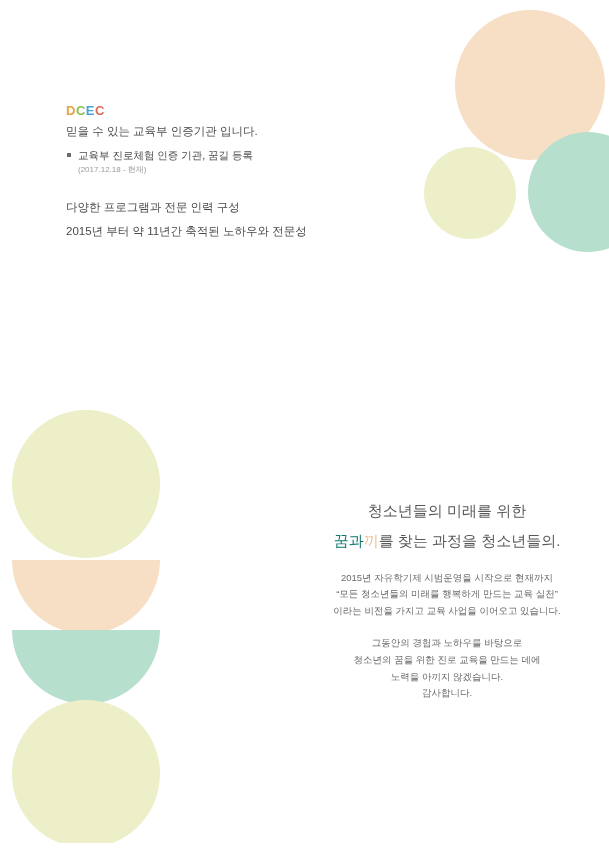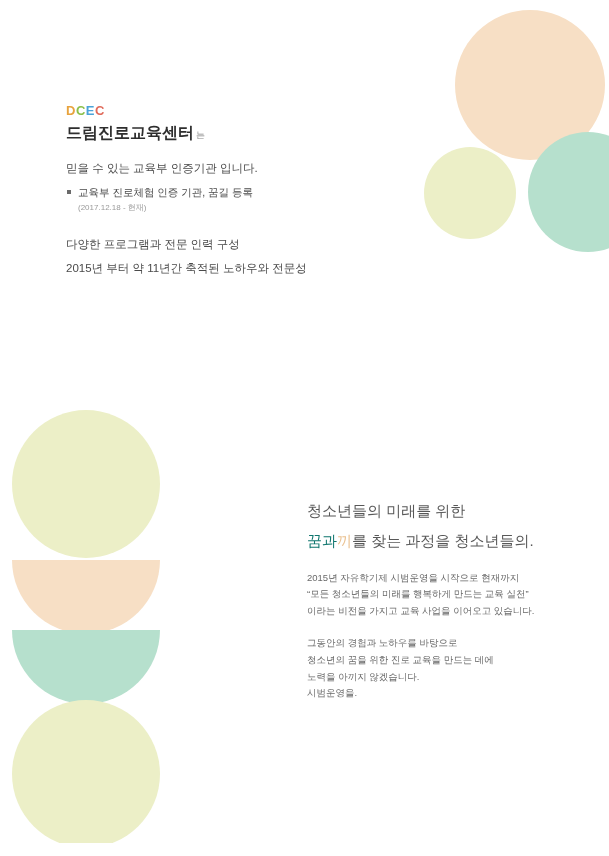--- a/index.html
+++ b/index.html
@@ -154,20 +154,21 @@
   .bullets li .line2 {
     display: block;
   }
 
   
   .msg-block {
     position: absolute;
     left: 307px;
     top: 500px;
     width: 280px;
+    text-align: center;
   }
   .msg-line1 {
     font-size: 15px;
     color: #585858;
     margin: 0 0 8px 0;
     line-height: 1.45;
   }
   .msg-line2 {
     font-size: 15px;
     color: #585858;
@@ -203,23 +204,20 @@
   <div class="deco deco-peach-half"></div>
   <div class="deco deco-mint-half"></div>
   <div class="deco deco-lemon-bottom"></div>
 
   <div class="top-block">
 
     <div class="brand-mark">
       <span class="l1">D</span><span class="l2">C</span><span class="l3">E</span><span class="l4">C</span>
     </div>
 
-    <h1 class="org-name">
-      <span>드림진로교육센터</span><span class="suffix">는</span>
-    </h1>
 
     <p class="sec-head">믿을 수 있는 교육부 인증기관 입니다.</p>
     <ul class="bullets">
       <li>
         <span>교육부 진로체험 인증 기관, 꿈길 등록</span>
         <span class="sub">(2017.12.18 - 현재)</span>
       </li>
     </ul>
 
     <p class="sec-head">다양한 프로그램과 전문 인력 구성</p>
@@ -237,18 +235,18 @@
     <p class="msg-para">
       <span>2015년 자유학기제 시범운영을 시작으로 현재까지</span><br>
       <span>“모든 청소년들의 미래를 행복하게 만드는 교육 실천”</span><br>
       <span>이라는 비전을 가지고 교육 사업을 이어오고 있습니다.</span>
     </p>
 
     <p class="msg-para">
       <span>그동안의 경험과 노하우를 바탕으로</span><br>
       <span>청소년의 꿈을 위한 진로 교육을 만드는 데에</span><br>
       <span>노력을 아끼지 않겠습니다.</span><br>
-      <span>시범운영을.</span>
+      <span>감사합니다.</span>
     </p>
 
   </div>
 
 </div>
 
 </body></html>

